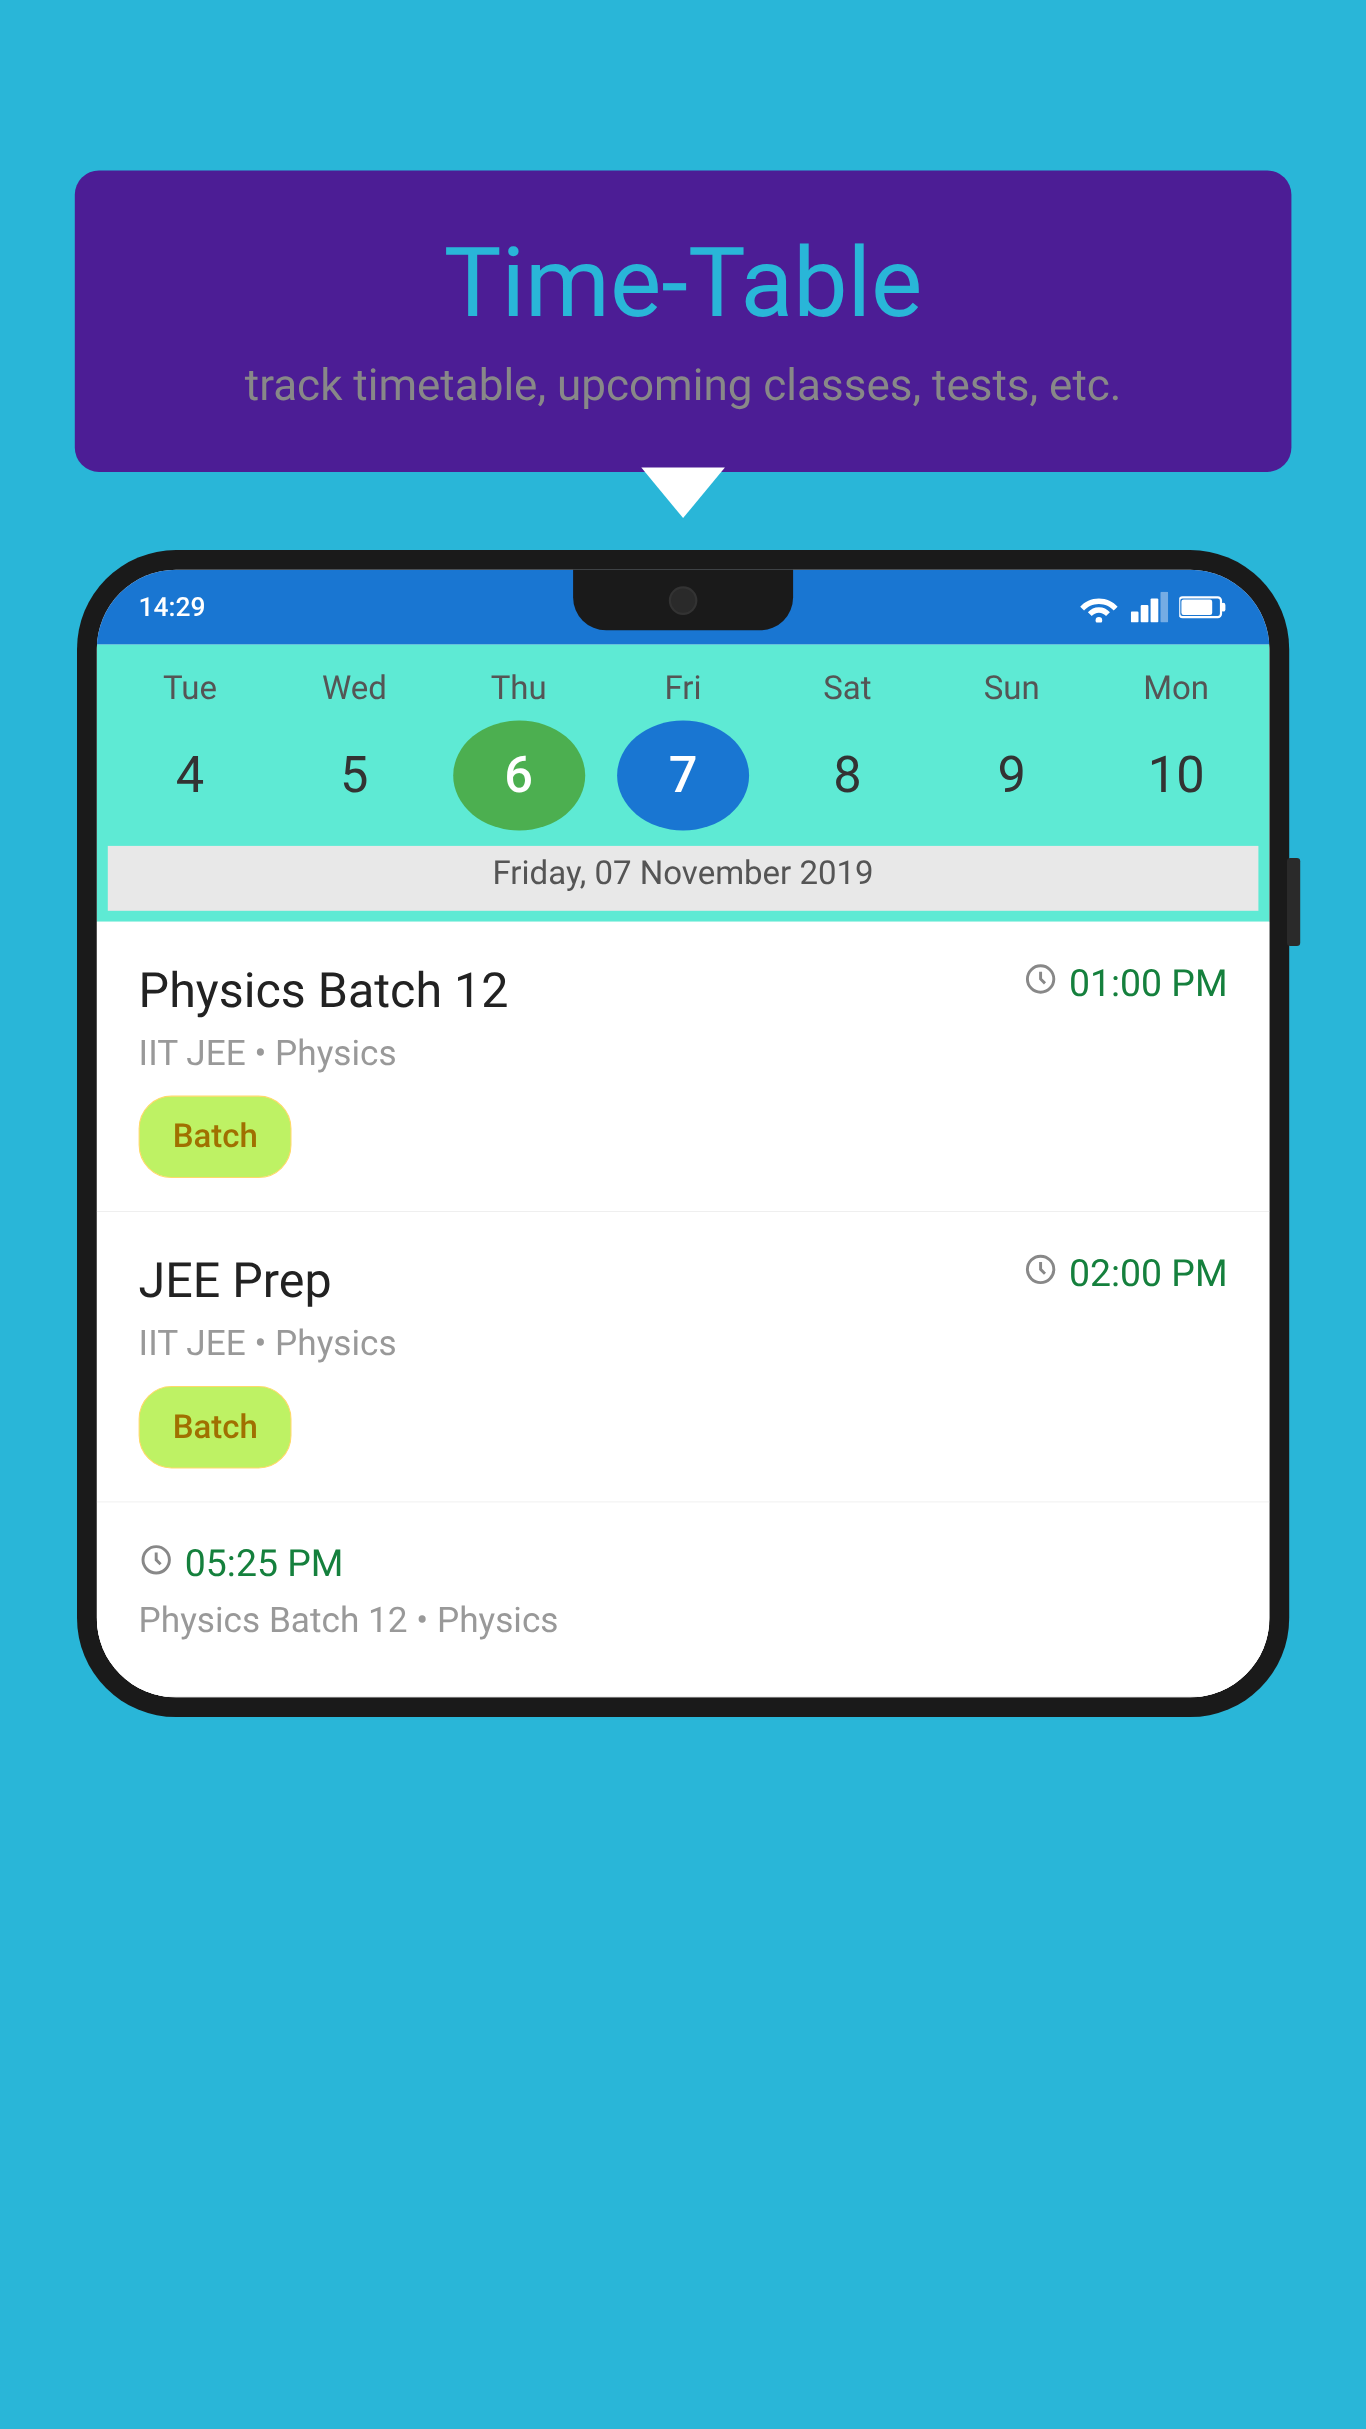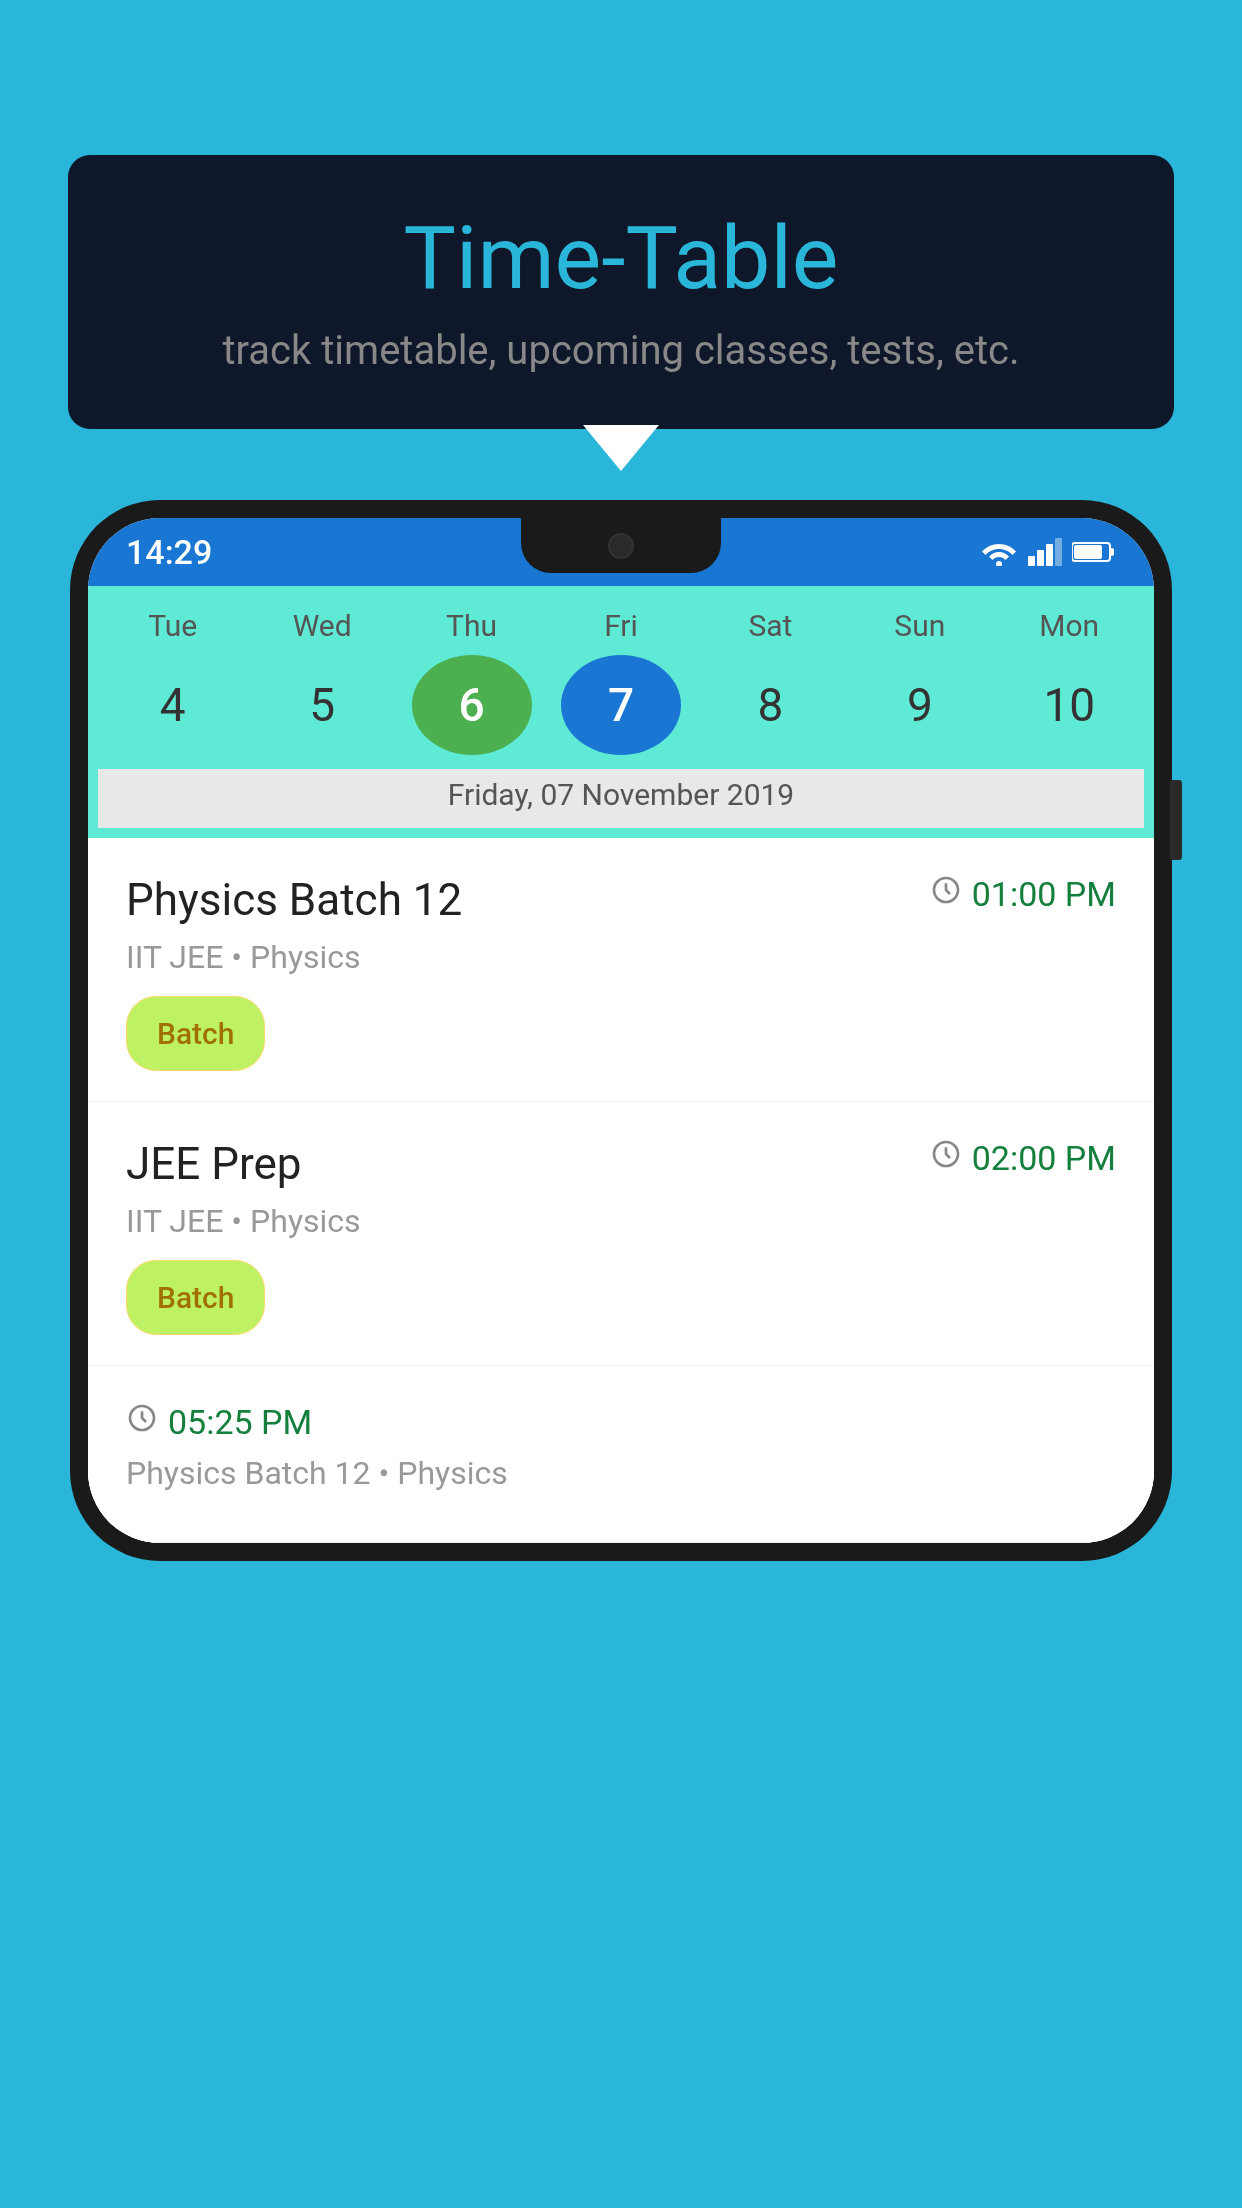--- a/index.html
+++ b/index.html
@@ -16,21 +16,21 @@
 
     
     .speech-bubble-container {
       position: absolute;
       top: 155px;
       left: 68px;
       right: 68px;
     }
 
     .speech-bubble {
-      background: #0f172a;
+      background: #4c1d95;
       border-radius: 22px;
       padding: 55px 60px 55px 60px;
       text-align: center;
       position: relative;
     }
 
     .speech-bubble::after {
       content: '';
       position: absolute;
       bottom: -42px;
@@ -106,21 +106,21 @@
 
     
     .status-bar {
       background: #1976D2;
       height: 68px;
       display: flex;
       align-items: center;
       justify-content: space-between;
       padding: 0 38px;
       color: white;
-      font-size: 34px;
+      font-size: 24px;
     }
 
     .status-time {
       font-weight: 500;
     }
 
     .status-icons {
       display: flex;
       align-items: center;
       gap: 10px;

